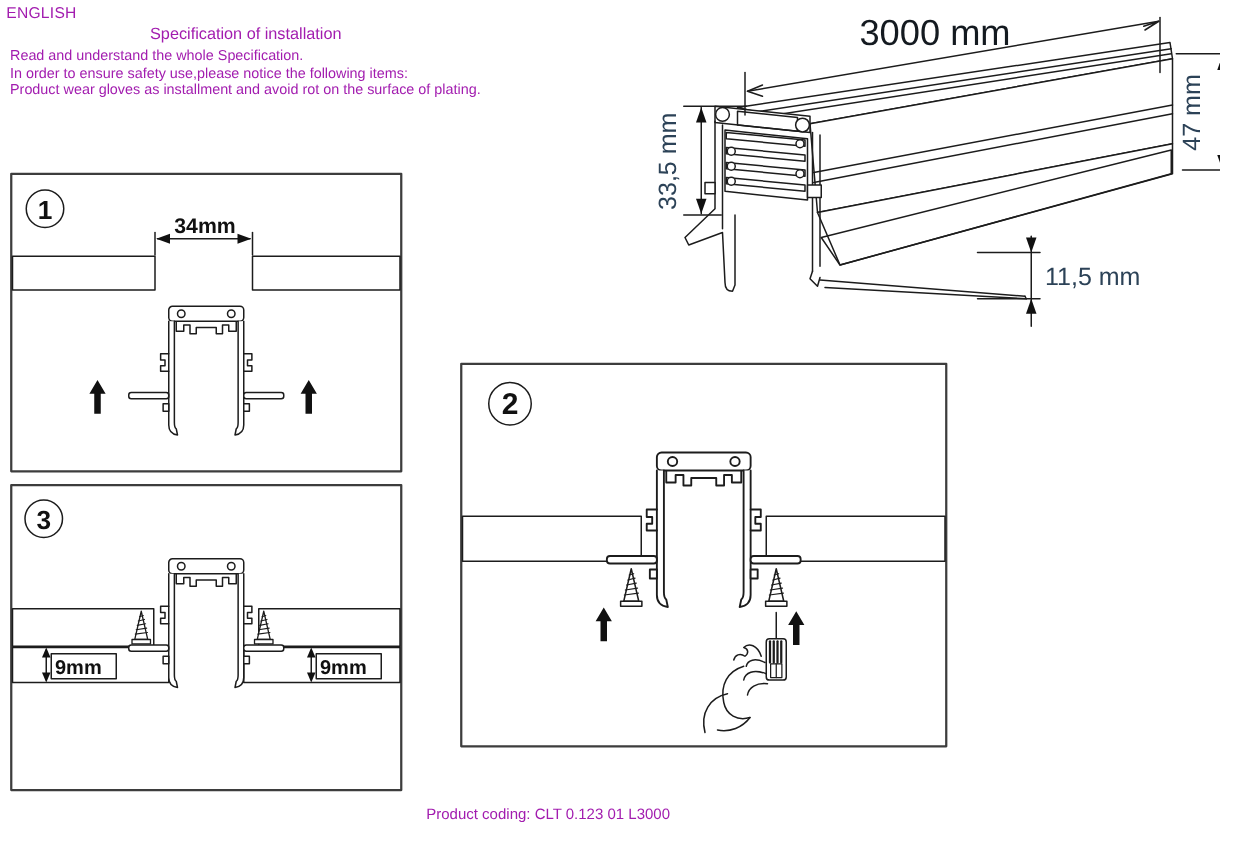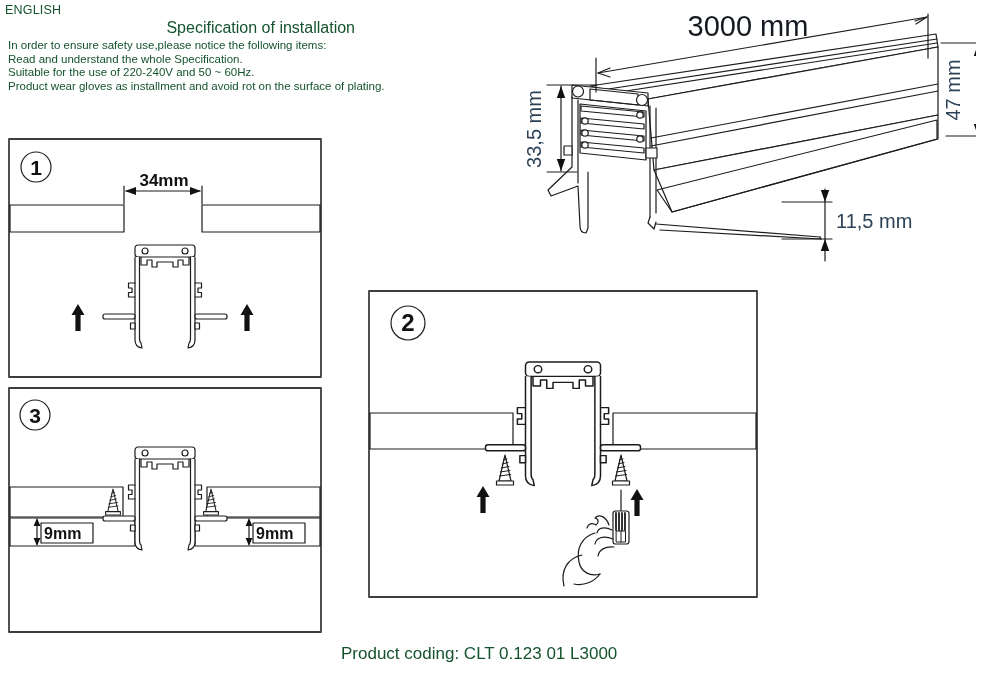--- a/index.html
+++ b/index.html
@@ -1,22 +1,22 @@
 <!DOCTYPE html>
 <html><head>
 <meta charset="utf-8">
 <style>
   html,body{margin:0;padding:0;background:#fff;}
   .stage{position:relative;width:976px;height:690px;background:#fff;overflow:hidden;
-         font-family:"Liberation Sans",sans-serif;color:#14532d;}
+         font-family:"Liberation Sans",sans-serif;color:#a21caf;}
   .abs{position:absolute;}
   .t-lang{left:5px;top:3px;font-size:12.5px;letter-spacing:.2px;}
-  .t-title{left:120px;top:19px;width:235px;text-align:right;font-size:16px;}
+  .t-title{left:120px;top:19px;width:235px;text-align:left;font-size:13px;}
   .t-notes{left:8px;top:39px;font-size:11.5px;line-height:13.6px;white-space:nowrap;}
-  .t-coding{left:341px;top:644px;font-size:17px;}
+  .t-coding{left:341px;top:644px;font-size:12px;}
   svg{position:absolute;overflow:visible;}
   svg line,svg path,svg polyline,svg polygon,svg rect,svg circle{
     stroke:#1c1c1c;stroke-width:1.2;fill:none;stroke-linejoin:round;stroke-linecap:round;}
   svg text{stroke:none;fill:#111;font-family:"Liberation Sans",sans-serif;}
   .wf{fill:#fff;}
   .blk{fill:#111;stroke:none;}
   .box{stroke:#3d3d3d;stroke-width:1.8;fill:none;}
   .stepnum{font-size:21px;font-weight:bold;text-anchor:middle;}
   .bdim{font-size:17px;font-weight:bold;text-anchor:middle;}
   .bdim9{font-size:16px;font-weight:bold;}
@@ -28,23 +28,22 @@
 </style>
 </head>
 <body>
 
 <div class="stage">
 
   <div class="abs t-lang">ENGLISH</div>
   <div class="abs t-title">Specification of installation</div>
 
   <div class="abs t-notes">
+    <div>Read and understand the whole Specification.</div>
     <div>In order to ensure safety use,please notice the following items:</div>
-    <div>Read and understand the whole Specification.</div>
-    <div>Suitable for the use of 220-240V and 50 ~ 60Hz.</div>
     <div>Product wear gloves as installment and avoid rot on the surface of plating.</div>
   </div>
 
   <svg style="left:520px;top:0" width="480" height="270" viewBox="0 0 480 270">
     <defs>
       <pattern id="d3h" patternUnits="userSpaceOnUse" width="4" height="4" patternTransform="rotate(62)">
         <line x1="0" y1="0" x2="0" y2="4" stroke="#2a2a2a" stroke-width="1"></line>
       </pattern>
     </defs>
 

